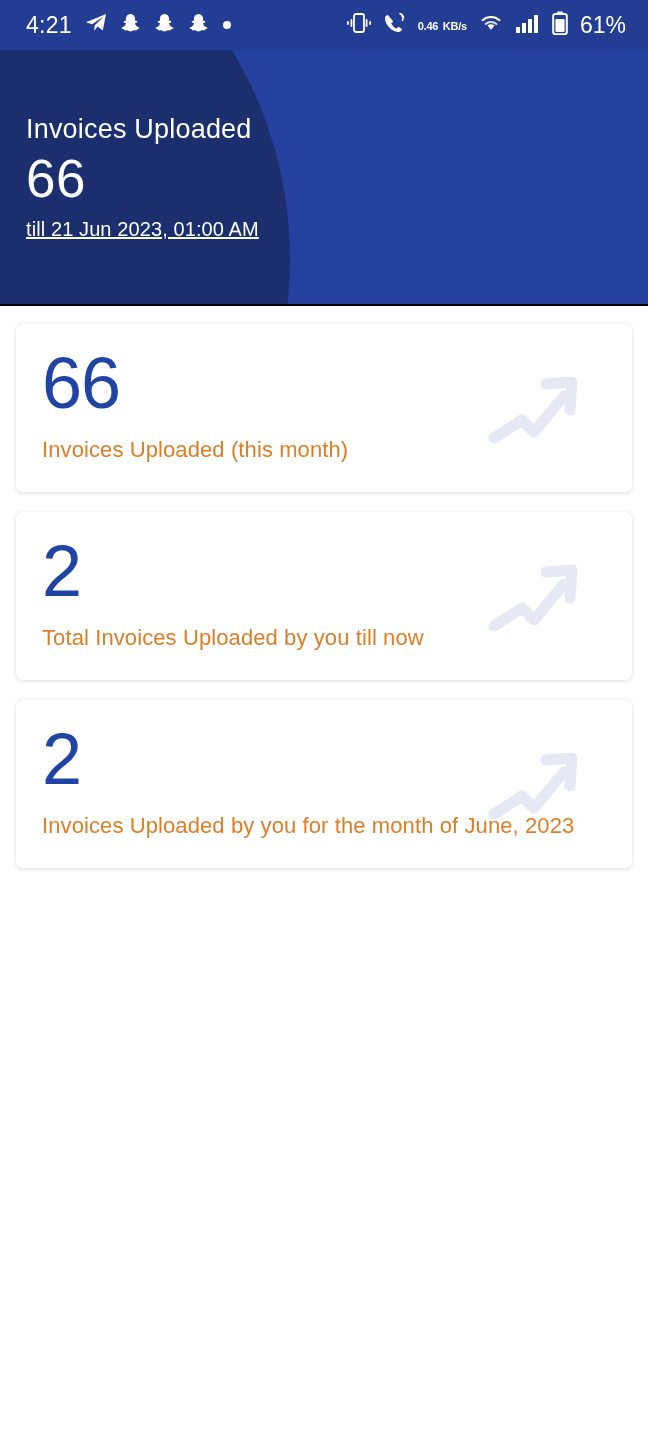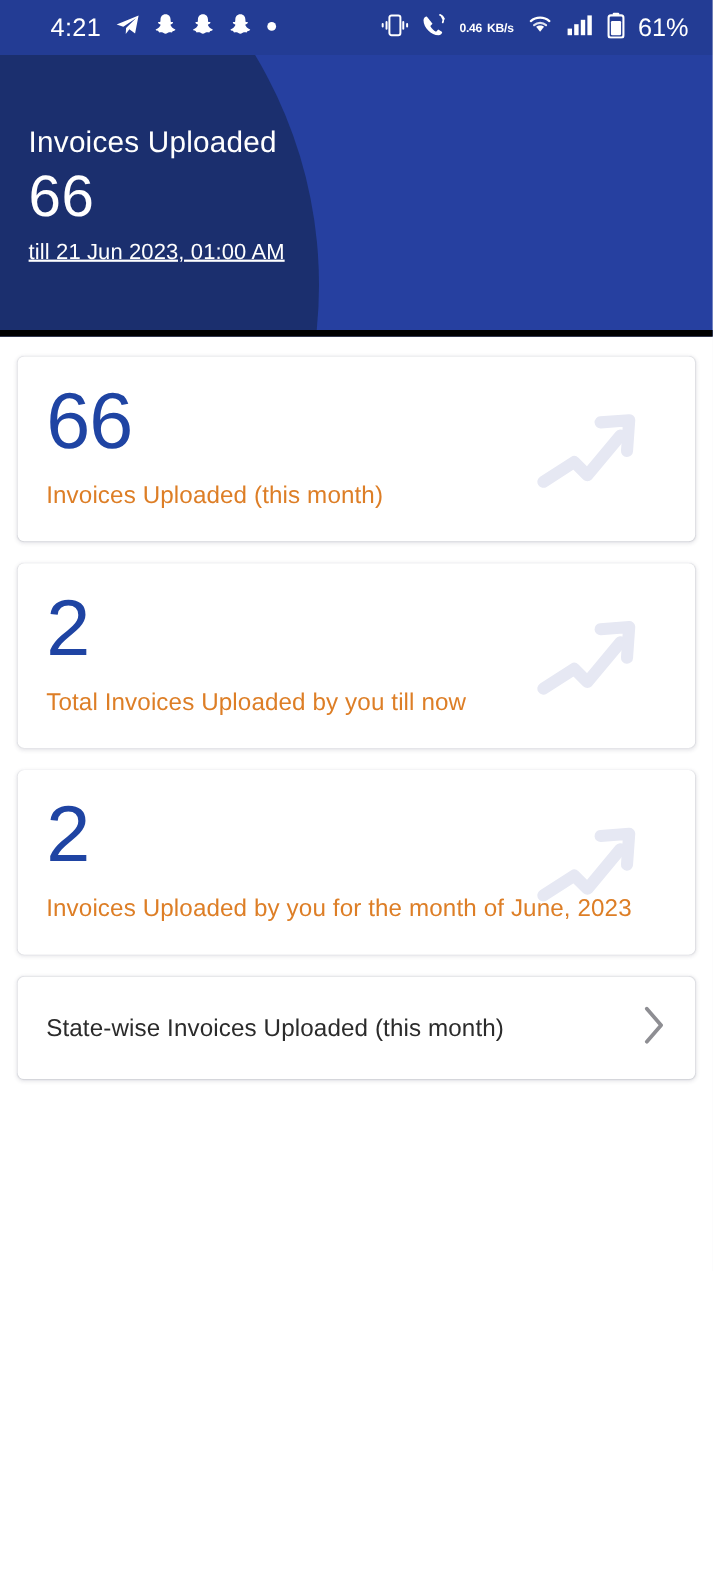--- a/index.html
+++ b/index.html
@@ -8,41 +8,41 @@
     background:#ffffff;
     font-family:"Liberation Sans", sans-serif;
     overflow:hidden;
   }
   .phone { position:relative; width:648px; height:1440px; background:#ffffff; }
 
   
   .statusbar{
     position:relative; height:50px; background:#233c94;
     display:flex; align-items:center; justify-content:space-between;
-    padding:0 22px 0 46px; color:#ffffff;
+    padding:0 22px 0 26px; color:#ffffff;
   }
   .sb-left{ display:flex; align-items:center; gap:13px; }
   .sb-time{ font-size:23px; font-weight:500; letter-spacing:.3px; }
   .sb-right{ display:flex; align-items:center; gap:11px; }
   .ic{ display:block; }
   .sb-net{ font-size:11px; line-height:11px; text-align:center; font-weight:700; letter-spacing:-.2px; }
   .sb-batt-txt{ font-size:23px; font-weight:500; margin-left:1px; }
 
   
   .appbar{
     position:relative; height:88px; background:#233c94;
     display:flex; align-items:center; padding-left:30px; gap:40px;
   }
   .back-btn{ width:42px; height:42px; display:flex; align-items:center; justify-content:center; }
   .appbar-title{ color:#ffffff; font-size:31px; font-weight:400; letter-spacing:.2px; }
 
   
   .hero{
     position:relative; height:256px; background:#2640a0; overflow:hidden;
-    border-bottom:6px solid #000000;
+    border-bottom:2px solid #000000;
   }
   .hero-circle{
     position:absolute; left:-520px; top:-196px;
     width:810px; height:810px; border-radius:50%;
     background:#1b2f6e;
   }
   .hero-inner{ position:relative; z-index:2; padding:64px 0 0 26px; color:#ffffff; }
   .hero-label{ font-size:27px; font-weight:400; letter-spacing:.2px; }
   .hero-value{ font-size:53px; font-weight:400; line-height:1.12; margin-top:4px; letter-spacing:.5px; }
   .hero-sub{ font-size:20px; font-weight:400; margin-top:10px; letter-spacing:.1px;text-decoration:underline; }
@@ -191,23 +191,15 @@
       <div class="stat-value">2</div>
       <div class="stat-label">Invoices Uploaded by you for the month of June, 2023</div>
       <span class="trend">
         <svg width="96" height="80" viewBox="0 0 96 80">
           <path d="M6 70 L34 52 L46 64 L76 28" fill="none" stroke="#e6e8f3" stroke-width="11" stroke-linecap="round" stroke-linejoin="round"></path>
           <path d="M58 16 L84 14 L82 42" fill="none" stroke="#e6e8f3" stroke-width="11" stroke-linecap="round" stroke-linejoin="round"></path>
         </svg>
       </span>
     </div>
 
-    <div class="card row-card">
-      <span class="row-label">State-wise Invoices Uploaded (this month)</span>
-      <span class="chev">
-        <svg width="22" height="36" viewBox="0 0 22 36">
-          <path d="M4 3 L17 18 L4 33" fill="none" stroke="#8e8e93" stroke-width="3.4" stroke-linecap="round" stroke-linejoin="round"></path>
-        </svg>
-      </span>
-    </div>
 
   </div>
 </div>
 
 </body></html>

